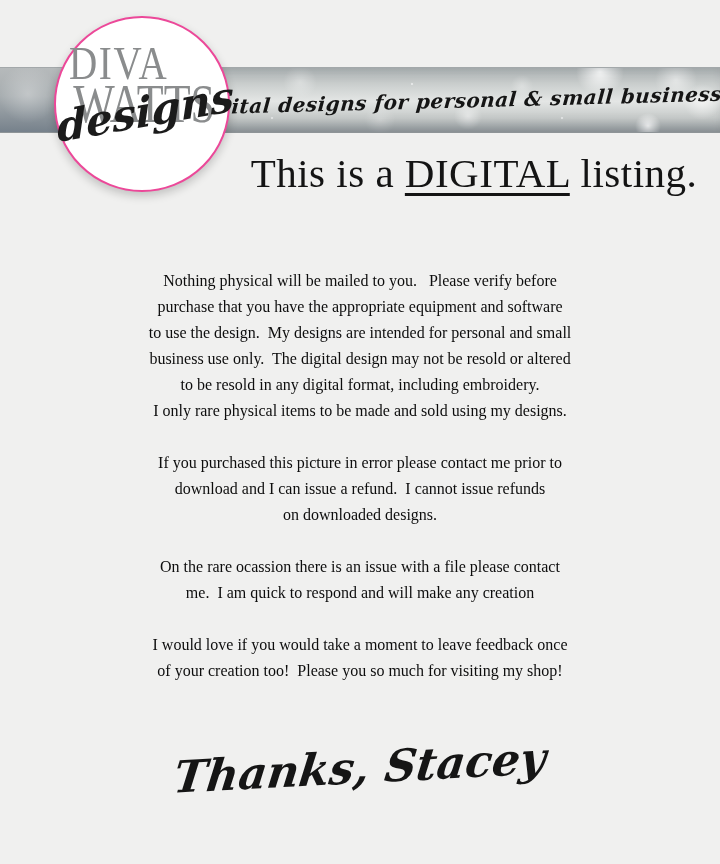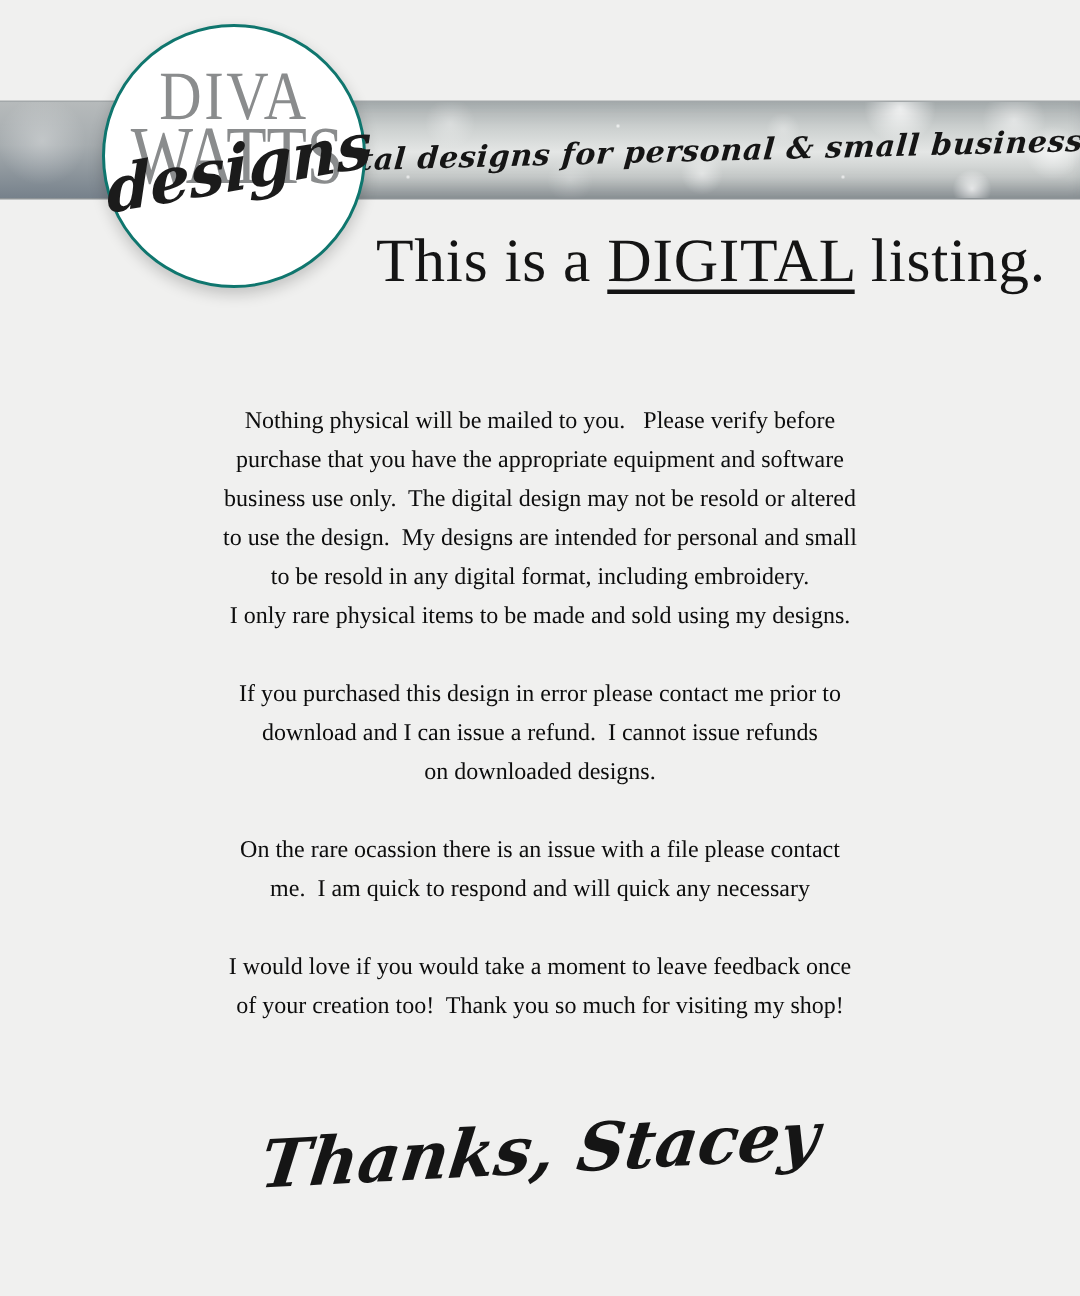--- a/index.html
+++ b/index.html
@@ -45,25 +45,25 @@
     display:flex;align-items:center;justify-content:center;
     font-family:"DejaVu Serif", serif;
     font-style:italic;font-weight:bold;
     font-size:20px;letter-spacing:.5px;color:#151515;
     transform:rotate(-1.5deg) skewX(-6deg);
     white-space:nowrap;
   }
 
   
   .logo{
-    position:absolute;left:68px;top:16px;width:176px;height:176px;
-    background:#ffffff;border:2px solid #0f766e;border-radius:50%;
+    position:absolute;left:54px;top:16px;width:176px;height:176px;
+    background:#ffffff;border:2px solid #ec4899;border-radius:50%;
     box-shadow:0 4px 10px rgba(0,0,0,.20);
     box-sizing:border-box;
-    text-align:center;
+    text-align:left;
   }
   .logo-diva{
     margin-top:26px;
     font-size:46px;line-height:40px;color:#8a8c8d;
     letter-spacing:2px;transform:scaleX(.85);
   }
   .logo-watts{
     margin-top:-4px;
     font-size:55px;line-height:48px;color:#8a8c8d;
     letter-spacing:0;transform:scaleX(.80);
@@ -126,38 +126,38 @@
     <div class="logo-script">designs</div>
   </div>
 
   <h1 class="title"><span>This is a </span><span class="u">DIGITAL</span><span> listing.</span></h1>
 
   <div class="bodytext">
     <p>
       </p>
       <div class="line">Nothing physical will be mailed to you.   Please verify before</div>
       <div class="line">purchase that you have the appropriate equipment and software</div>
+      <div class="line">to use the design.  My designs are intended for personal and small</div>
       <div class="line">business use only.  The digital design may not be resold or altered</div>
-      <div class="line">to use the design.  My designs are intended for personal and small</div>
       <div class="line">to be resold in any digital format, including embroidery.</div>
       <div class="line">I only rare physical items to be made and sold using my designs.</div>
     <p></p>
     <p>
       </p>
-      <div class="line">If you purchased this design in error please contact me prior to</div>
+      <div class="line">If you purchased this picture in error please contact me prior to</div>
       <div class="line">download and I can issue a refund.  I cannot issue refunds</div>
       <div class="line">on downloaded designs.</div>
     <p></p>
     <p>
       </p>
       <div class="line">On the rare ocassion there is an issue with a file please contact</div>
-      <div class="line">me.  I am quick to respond and will quick any necessary</div>
+      <div class="line">me.  I am quick to respond and will make any creation</div>
     <p></p>
     <p>
       </p>
       <div class="line">I would love if you would take a moment to leave feedback once</div>
-      <div class="line">of your creation too!  Thank you so much for visiting my shop!</div>
+      <div class="line">of your creation too!  Please you so much for visiting my shop!</div>
     <p></p>
   </div>
 
   <div class="signature">Thanks, Stacey</div>
 
 </div>
 
 </body></html>

